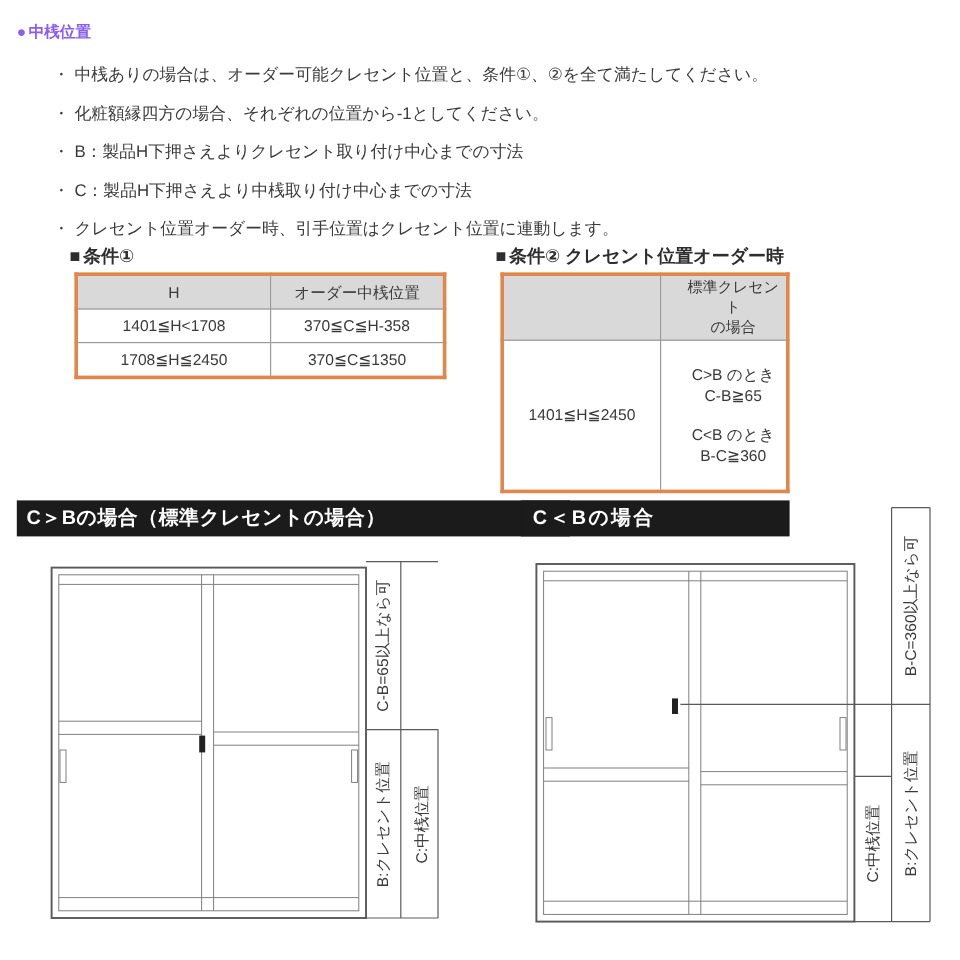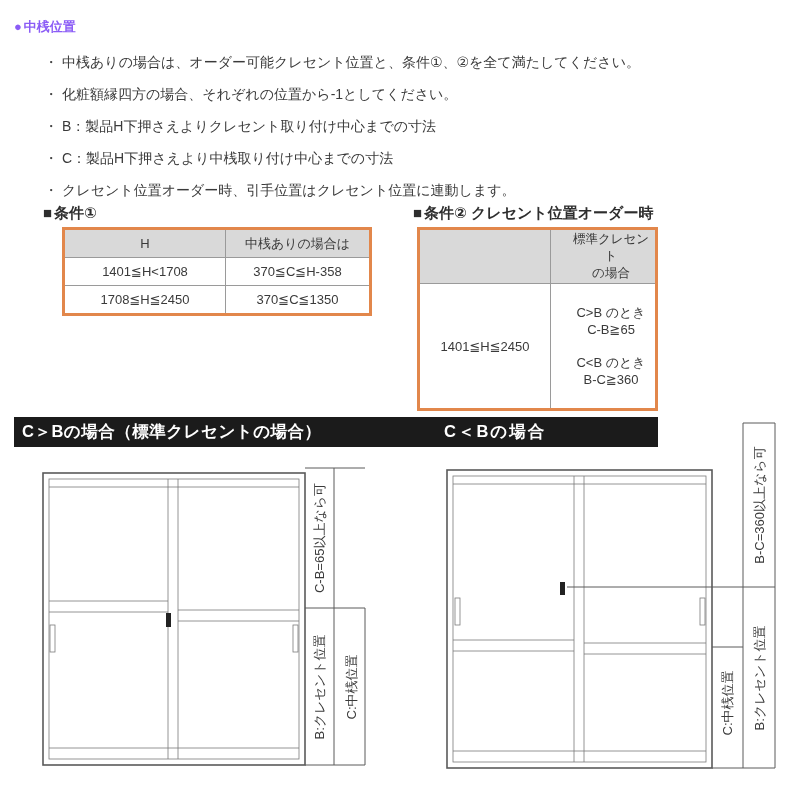--- a/index.html
+++ b/index.html
@@ -77,28 +77,28 @@
   <div class="note">
       <span class="mk">・</span>
       <span>C：製品H下押さえより中桟取り付け中心までの寸法</span>
     </div>
   <div class="note">
       <span class="mk">・</span>
       <span>クレセント位置オーダー時、引手位置はクレセント位置に連動します。</span>
     </div>
 </div>
 
-<div class="abs cond-heading" style="left:43px;top:204px;">
+<div class="abs cond-heading" style="left:58px;top:204px;">
   <span class="mk">■</span><span>条件①</span>
 </div>
 <table id="table1" class="abs spec-table">
   <tbody>
       <tr>
     <th class="hd c0">H</th>
-    <th class="hd c1">中桟ありの場合は</th>
+    <th class="hd c1">オーダー中桟位置</th>
   </tr>
   <tr>
     <td class="c0">1401≦H&lt;1708</td>
     <td class="c1">370≦C≦H-358</td>
   </tr>
   <tr>
     <td class="c0">1708≦H≦2450</td>
     <td class="c1">370≦C≦1350</td>
   </tr>
 </tbody>

